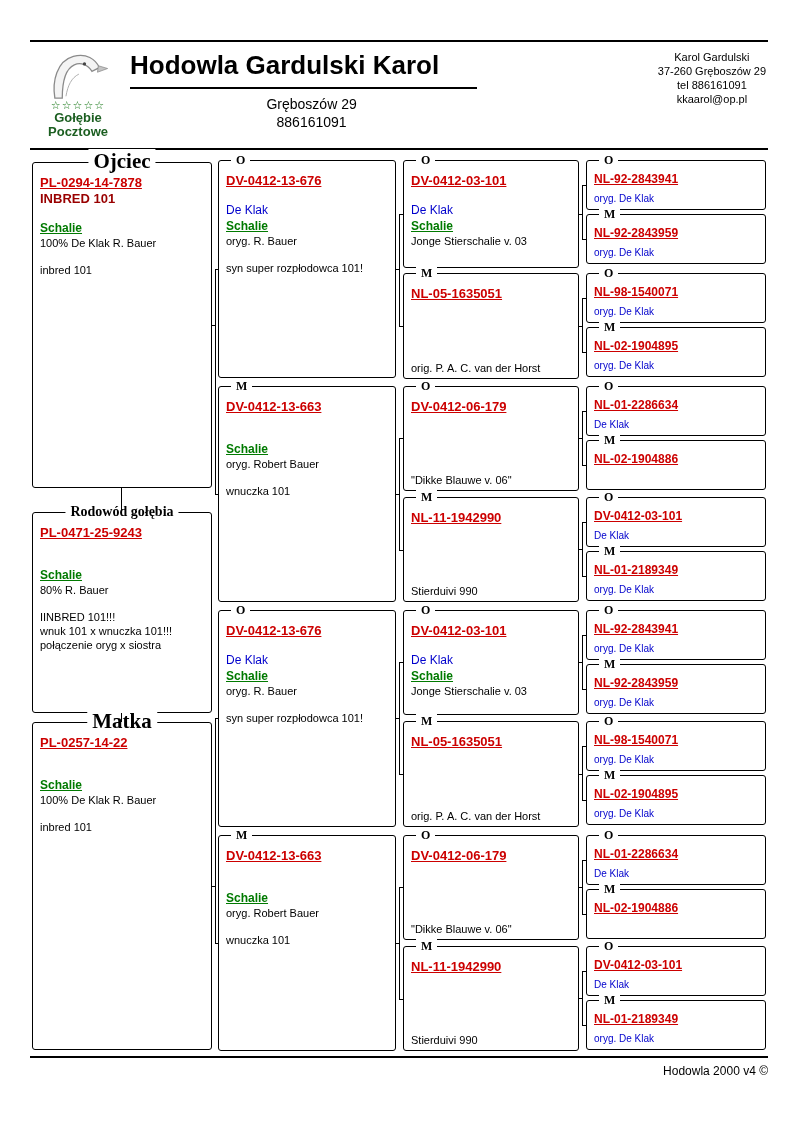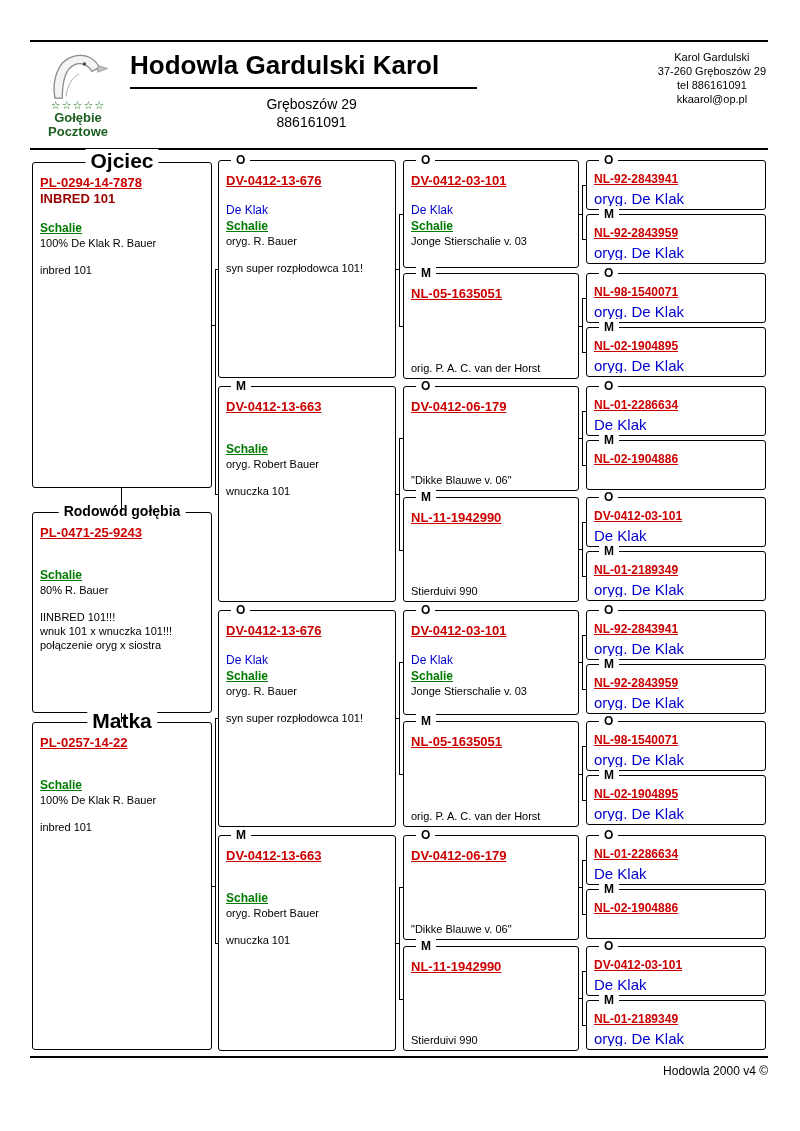--- a/index.html
+++ b/index.html
@@ -16,32 +16,32 @@
   .logo svg{display:block;margin:2px auto 0 auto;}
   .stars{color:#1b7a1b;font-size:11px;line-height:11px;letter-spacing:1px;}
   .logo-word{font-weight:bold;font-size:13px;line-height:14px;color:#1b5e20;}
   .titleblock{margin-left:10px;text-align:center;}
   .title{font-size:26px;font-weight:bold;letter-spacing:0;border-bottom:2px solid #000;padding:2px 38px 6px 0;width:max-content;margin-bottom:6px;}
   .addr{font-size:14px;line-height:18px;margin-left:16px;}
   .contact{margin-left:auto;text-align:center;font-size:11px;line-height:14px;padding-top:2px;}
 
   .pedigree{position:absolute;left:30px;top:155px;width:738px;height:902px;}
   .pbox{position:absolute;border:1px solid #000;border-radius:3px;background:#fff;display:flex;flex-direction:column;padding:11px 5px 3px 7px;}
-  .plabel{position:absolute;background:#fff;padding:0 5px;font-family:Liberation Sans, sans-serif;font-weight:bold;color:#000;white-space:nowrap;}
+  .plabel{position:absolute;background:#fff;padding:0 5px;font-family:Liberation Serif, serif;font-weight:bold;color:#000;white-space:nowrap;}
   .plabel.sm{top:-8px;left:12px;font-size:12px;line-height:14px;}
   .plabel.big{top:-14px;left:50%;transform:translateX(-50%);font-size:21px;line-height:24px;}
   .plabel.med{top:-10px;left:50%;transform:translateX(-50%);font-size:14px;line-height:17px;}
   .row{white-space:nowrap;overflow:hidden;}
   .ring{color:var(--ring,#cc0000);font-weight:bold;text-decoration:underline;font-size:13px;line-height:17px;}
   .ring4{color:var(--ring,#cc0000);font-weight:bold;text-decoration:underline;font-size:12px;line-height:15px;}
   .inbred{color:var(--inbred,#990000);font-weight:bold;font-size:13px;line-height:16px;}
   .deklak{color:var(--deklak,#0000cc);font-size:12px;line-height:16px;}
   .schalie{color:var(--schalie,#007a00);font-weight:bold;text-decoration:underline;font-size:12px;line-height:16px;}
   .plain{font-size:11px;line-height:14px;}
-  .sub{color:var(--deklak,#0000cc);font-size:15px;line-height:14px;}
+  .sub{color:var(--deklak,#0000cc);font-size:10px;line-height:14px;}
   .gap{height:13px;flex:none;}
   .spacer{flex:1;}
   .hl,.vl{position:absolute;background:#000;}
   .hl{height:1px;}
   .vl{width:1px;}
   .footer{position:absolute;right:32px;top:1064px;font-size:12px;}
 </style>
 </head>
 <body>
 

